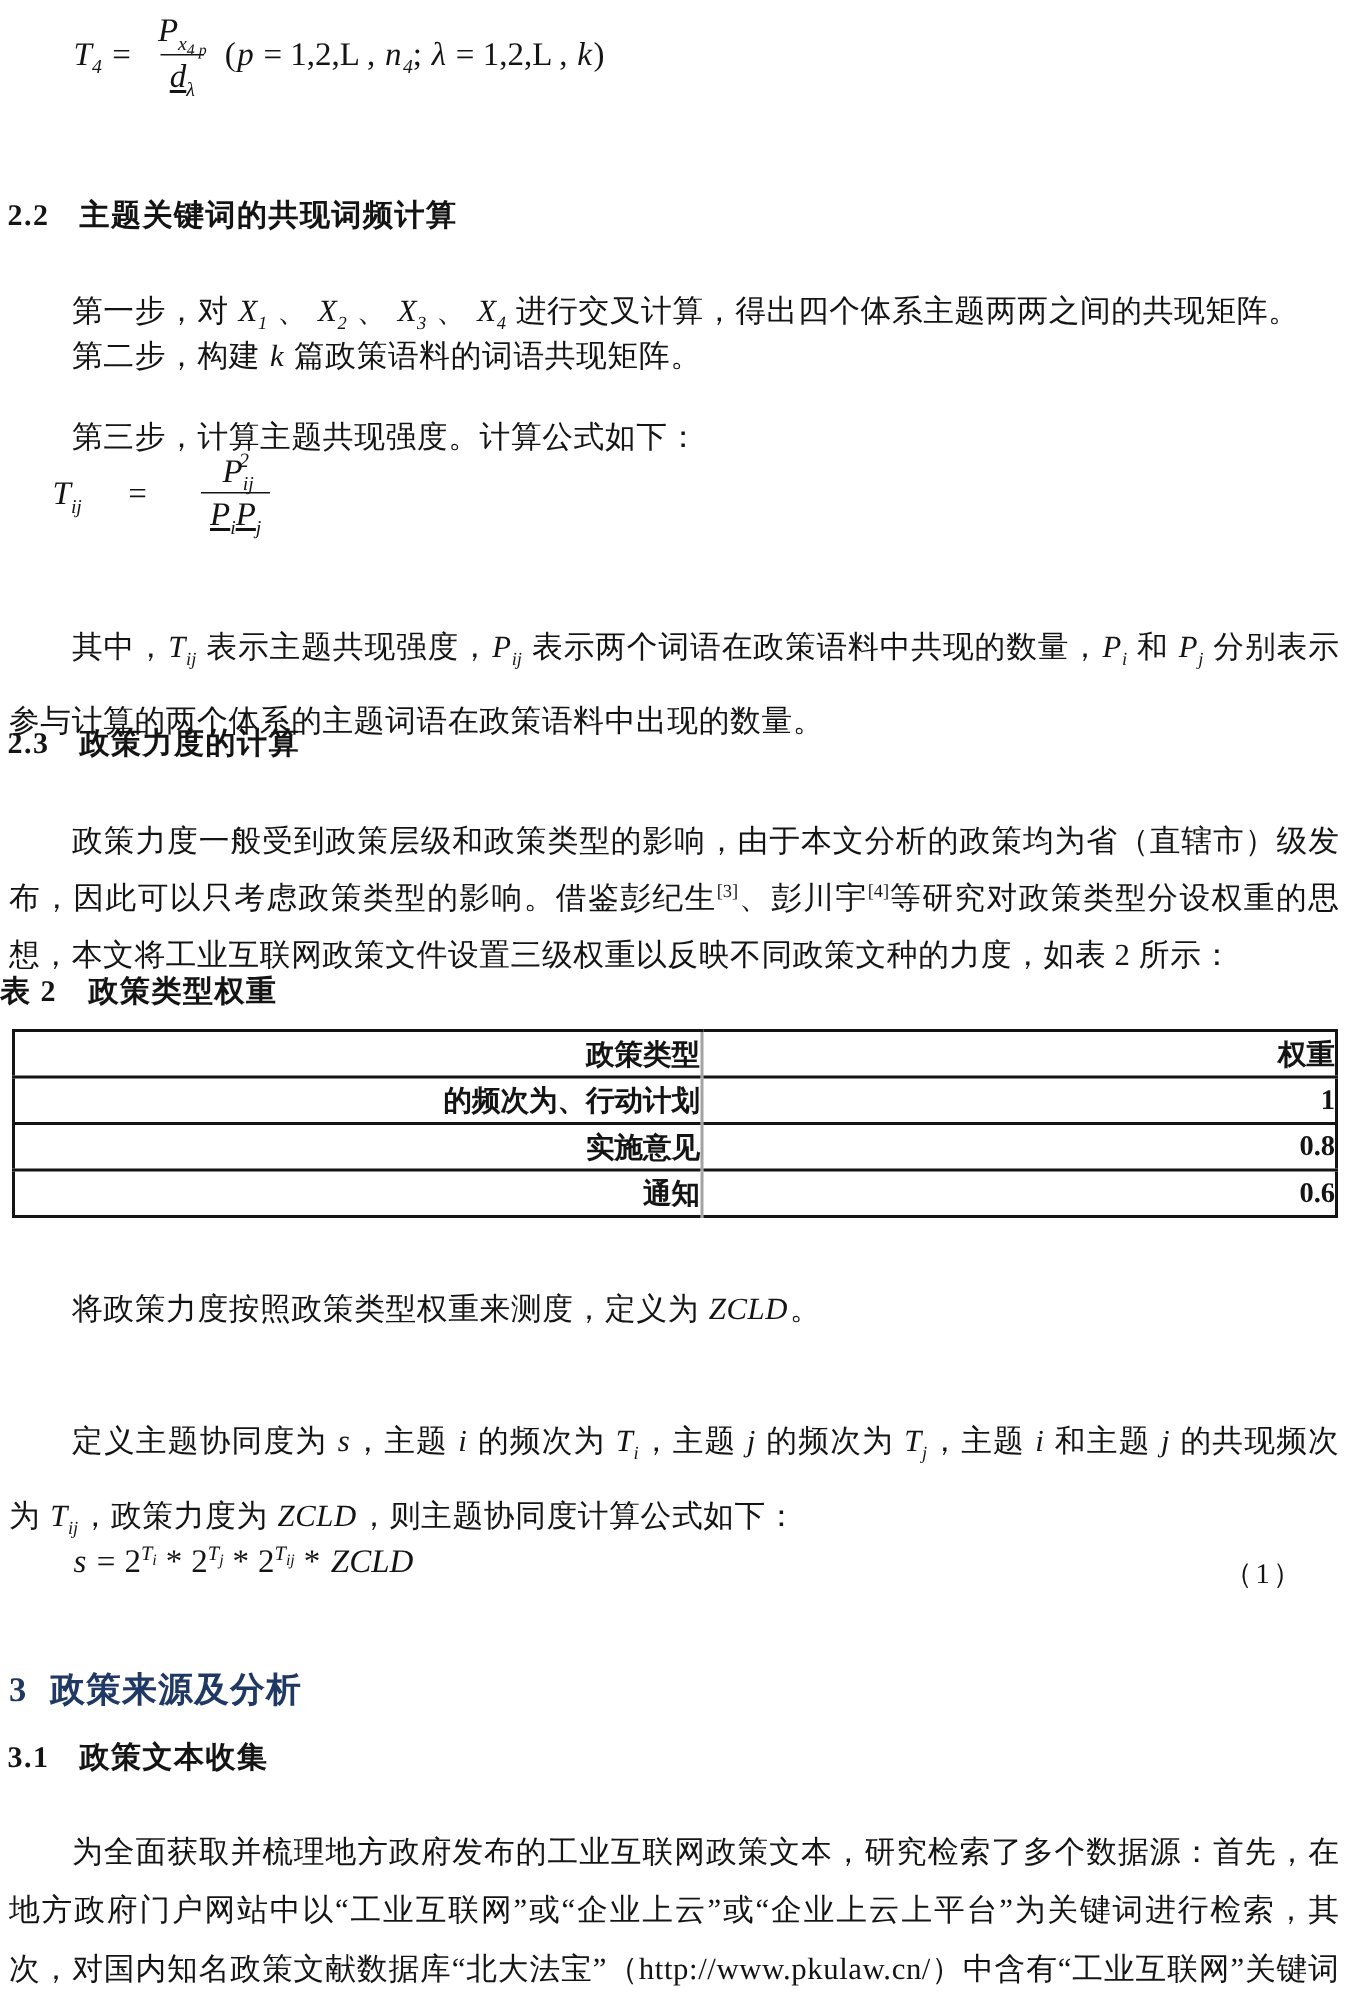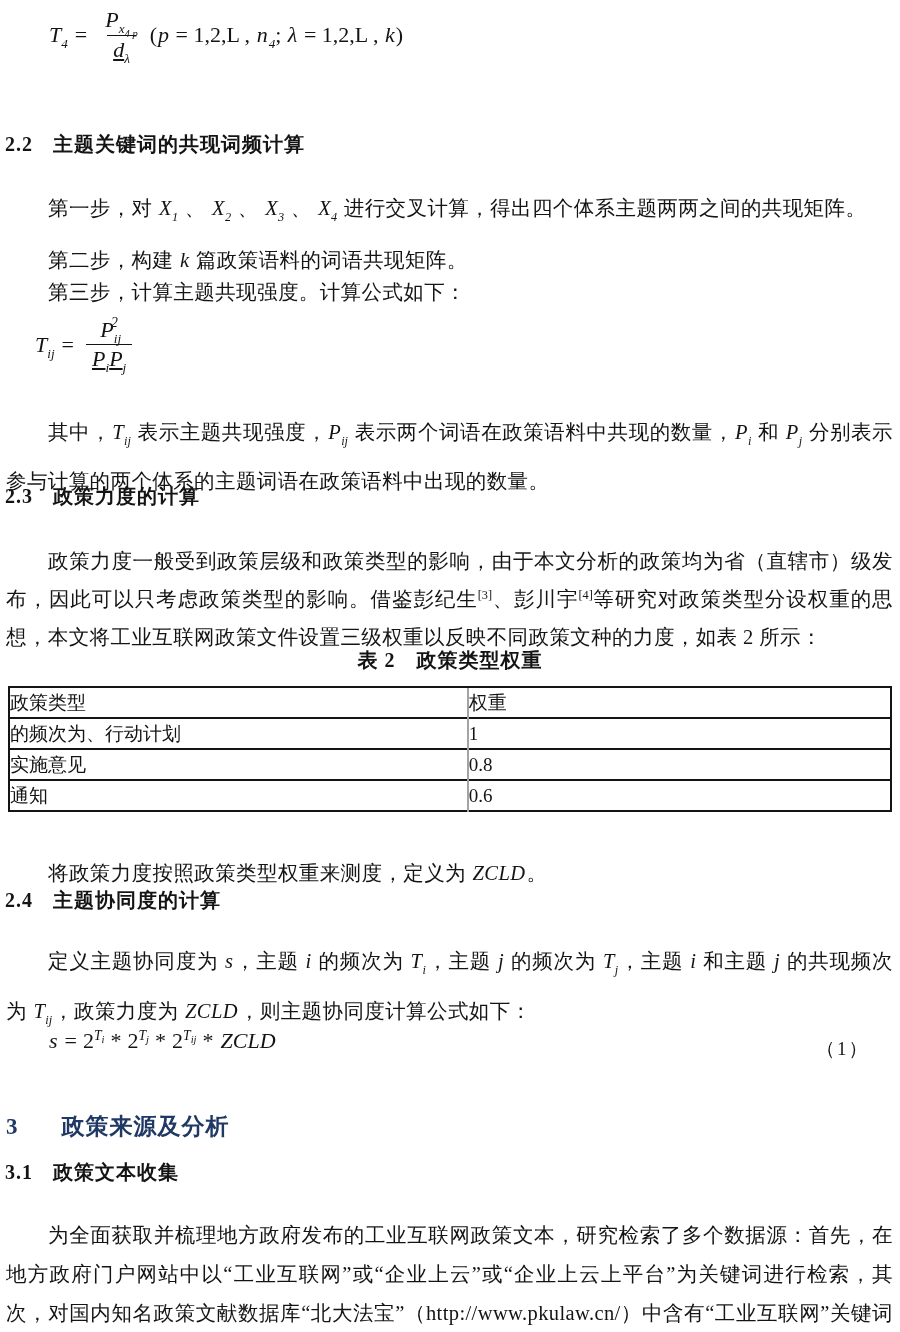--- a/index.html
+++ b/index.html
@@ -19,42 +19,42 @@
   .sb2 { font-size:0.8em; line-height:0; vertical-align:-0.35em; }
   .ref { font-size:0.6em; line-height:0; vertical-align:0.55em; letter-spacing:0; }
   .heading2 {
     position:absolute; left:5px; font-size:20px; font-weight:bold; line-height:28px;
   }
   .heading2 .hnum { letter-spacing:1px;margin-top:32px; }
   .heading2 .htitle { margin-left:20px; letter-spacing:1px; }
   .heading1 {
     position:absolute; left:6px; font-size:23px; font-weight:bold; line-height:30px; color:#1F3864;
   }
-  .heading1 .htitle { margin-left:44px; letter-spacing:1px; }
+  .heading1 .htitle { margin-left:16px; letter-spacing:1px; }
   .formula { position:absolute; font-size:22px; display:flex; align-items:center; white-space:nowrap; }
   .frac { display:inline-flex; flex-direction:column; align-items:center; margin:0 6px; }
   .frac .num, .frac .den { padding:1px 6px; line-height:1.2; }
   .frac .den { border-top:1.5px solid #141414;text-decoration:underline; }
   .exp  { font-size:0.62em; font-style:italic; line-height:0; vertical-align:0.62em; }
   .exps { font-size:0.78em; line-height:0; vertical-align:-0.3em; }
   .sup2 { font-size:0.62em; line-height:0; vertical-align:0.7em; margin-left:-10px; }
   .star { padding:0 6px; }
   .eqnum { position:absolute; left:816px; top:1036px; font-size:19px; letter-spacing:2px; }
   .tbl-caption {
-    position:absolute; left:0; right:0; top:647px; text-align:center;
+    position:absolute; left:0; right:0; top:647px; 
     font-size:20px; font-weight:bold; letter-spacing:1px;
   }
   table.wtable {
     position:absolute; top:686px; left:8px; width:884px;
     border-collapse:collapse; table-layout:fixed;
     font-size:19px;
   }
   table.wtable td, table.wtable th {
-    border-top:2px solid #141414; height:29px; text-align:left;
-    font-weight:normal; padding:0;
+    border-top:2px solid #141414; height:29px; text-align:right;
+    font-weight:bold; padding:0;
   }
   table.wtable { border:2px solid #141414; }
   table.wtable .c2 { border-left:2px solid #a3a3a3; }
 </style>
 </head>
 <body>
 
 <div class="page">
 
   <div class="formula" style="top:6px; left:48px;">
@@ -73,27 +73,27 @@
 
 
   <div class="heading2" style="top:130px;">
     <span class="hnum">2.2</span><span class="htitle">主题关键词的共现词频计算</span>
   </div>
 
   <p class="para indent" style="top:167px;">
     <span>第一步，对 </span><span class="mi"><span>X</span><span class="sb">1</span></span><span> 、 </span><span class="mi"><span>X</span><span class="sb">2</span></span><span> 、 </span><span class="mi"><span>X</span><span class="sb">3</span></span><span> 、 </span><span class="mi"><span>X</span><span class="sb">4</span></span><span> 进行交叉计算，得出四个体系主题两两之间的共现矩阵。</span>
   </p>
 
-  <p class="para indent" style="top:219px;">
+  <p class="para indent" style="top:197px;">
     <span>第二步，构建 </span><span class="mi">k</span><span> 篇政策语料的词语共现矩阵。</span>
   </p>
 
   <p class="para indent" style="top:251px;"><span>第三步，计算主题共现强度。计算公式如下：</span></p>
 
-  <div class="formula" style="top:316px; left:34px;">
+  <div class="formula" style="top:300px; left:34px;gap:24px;">
     <span class="mi"><span>T</span><span class="sb">ij</span></span>
     <span style="padding:0 6px;">=</span>
     <span class="frac">
       <span class="num mi"><span>P</span><span class="sb">ij</span><span class="sup2">2</span></span>
       <span class="den mi"><span>P</span><span class="sb">i</span><span>P</span><span class="sb">j</span></span>
     </span>
   </div>
 
   <p class="para indent" style="top:387px; line-height:49px;">
     <span>其中，</span><span class="mi"><span>T</span><span class="sb">ij</span></span><span> 表示主题共现强度，</span><span class="mi"><span>P</span><span class="sb">ij</span></span><span> 表示两个词语在政策语料中共现的数量，</span><span class="mi"><span>P</span><span class="sb">i</span></span><span> 和 </span><span class="mi"><span>P</span><span class="sb">j</span></span><span> 分别表示参与计算的两个体系的主题词语在政策语料中出现的数量。</span>
@@ -131,23 +131,20 @@
       <td>通知</td>
       <td class="c2">0.6</td>
     </tr>
   </tbody>
     </table>
 
   <p class="para indent" style="top:832px;">
     <span>将政策力度按照政策类型权重来测度，定义为 </span><span class="mi">ZCLD</span><span>。</span>
   </p>
 
-  <div class="heading2" style="top:886px;">
-    <span class="hnum">2.4</span><span class="htitle">主题协同度的计算</span>
-  </div>
 
   <p class="para indent" style="top:915px; line-height:50px;">
     <span>定义主题协同度为 </span><span class="mi">s</span><span>，主题 </span><span class="mi">i</span><span> 的频次为 </span><span class="mi"><span>T</span><span class="sb">i</span></span><span>，主题 </span><span class="mi">j</span><span> 的频次为 </span><span class="mi"><span>T</span><span class="sb">j</span></span><span>，主题 </span><span class="mi">i</span><span> 和主题 </span><span class="mi">j</span><span> 的共现频次为 </span><span class="mi"><span>T</span><span class="sb">ij</span></span><span>，政策力度为 </span><span class="mi">ZCLD</span><span>，则主题协同度计算公式如下：</span>
   </p>
 
   <div class="formula" style="top:1028px; left:48px;">
     <span class="mi">s</span>
     <span style="padding:0 6px;">=</span>
     <span><span>2</span><span class="exp"><span>T</span><span class="exps">i</span></span></span>
     <span class="star">*</span>

